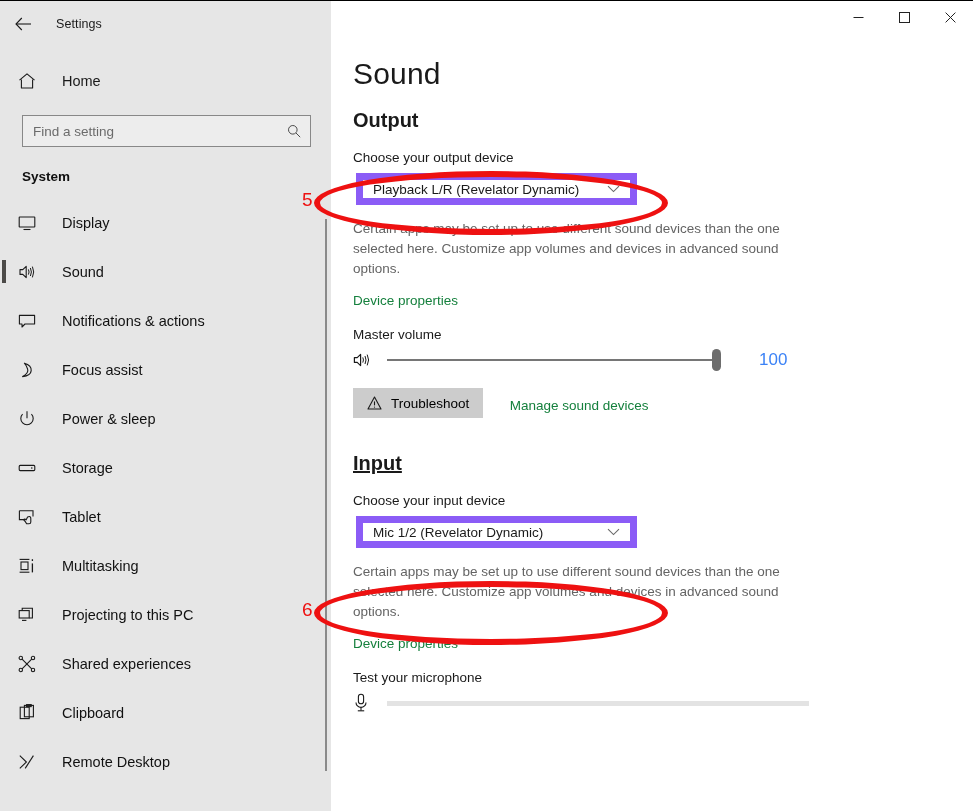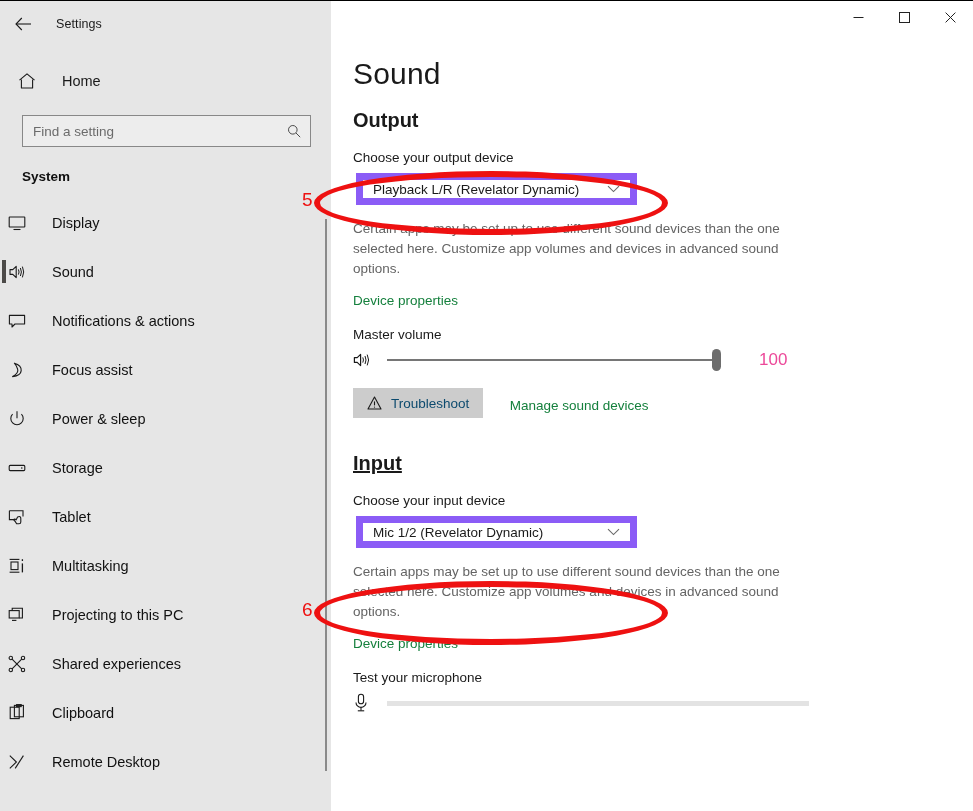--- a/index.html
+++ b/index.html
@@ -131,21 +131,21 @@
     color: #101010;
     margin: 22px 0 0 22px;
   }
 
   .navlist { margin-top: 14px; }
   .navitem {
     position: relative;
     display: flex;
     align-items: center;
     height: 49px;
-    padding-left: 8px;
+    padding-left: 18px;
     cursor: default;
   }
   .navitem.selected::before {
     content: "";
     position: absolute;
     left: 2px; top: 13px;
     width: 4px; height: 23px;
     background: #4c4a48;
   }
   .nav-icon {
@@ -250,35 +250,35 @@
   .slider-thumb {
     position: absolute;
     right: -4px; top: 50%;
     transform: translateY(-50%);
     width: 9px; height: 22px;
     border-radius: 5px;
     background: #6d6d6d;
   }
   .slider-value {
     font-size: 17px;
-    color: #ec4899;
+    color: #3b82f6;
     margin-left: 42px;
   }
 
   .btn {
     display: inline-flex;
     align-items: center;
     height: 30px;
     background: #cccccc;
     border: 0;
     padding: 0 14px;
     margin: 18px 0 0 22px;
     font-family: "Liberation Sans", sans-serif;
     font-size: 13.5px;
-    color: #0c4a6e;
+    color: #000000;
     cursor: default;
   }
   .btn-icon { display: flex; margin-right: 9px; }
 
   .mic-row {
     display: flex;
     align-items: center;
     margin: 8px 0 0 22px;
   }
   .mic-icon { width: 26px; display: flex; align-items: center; }

